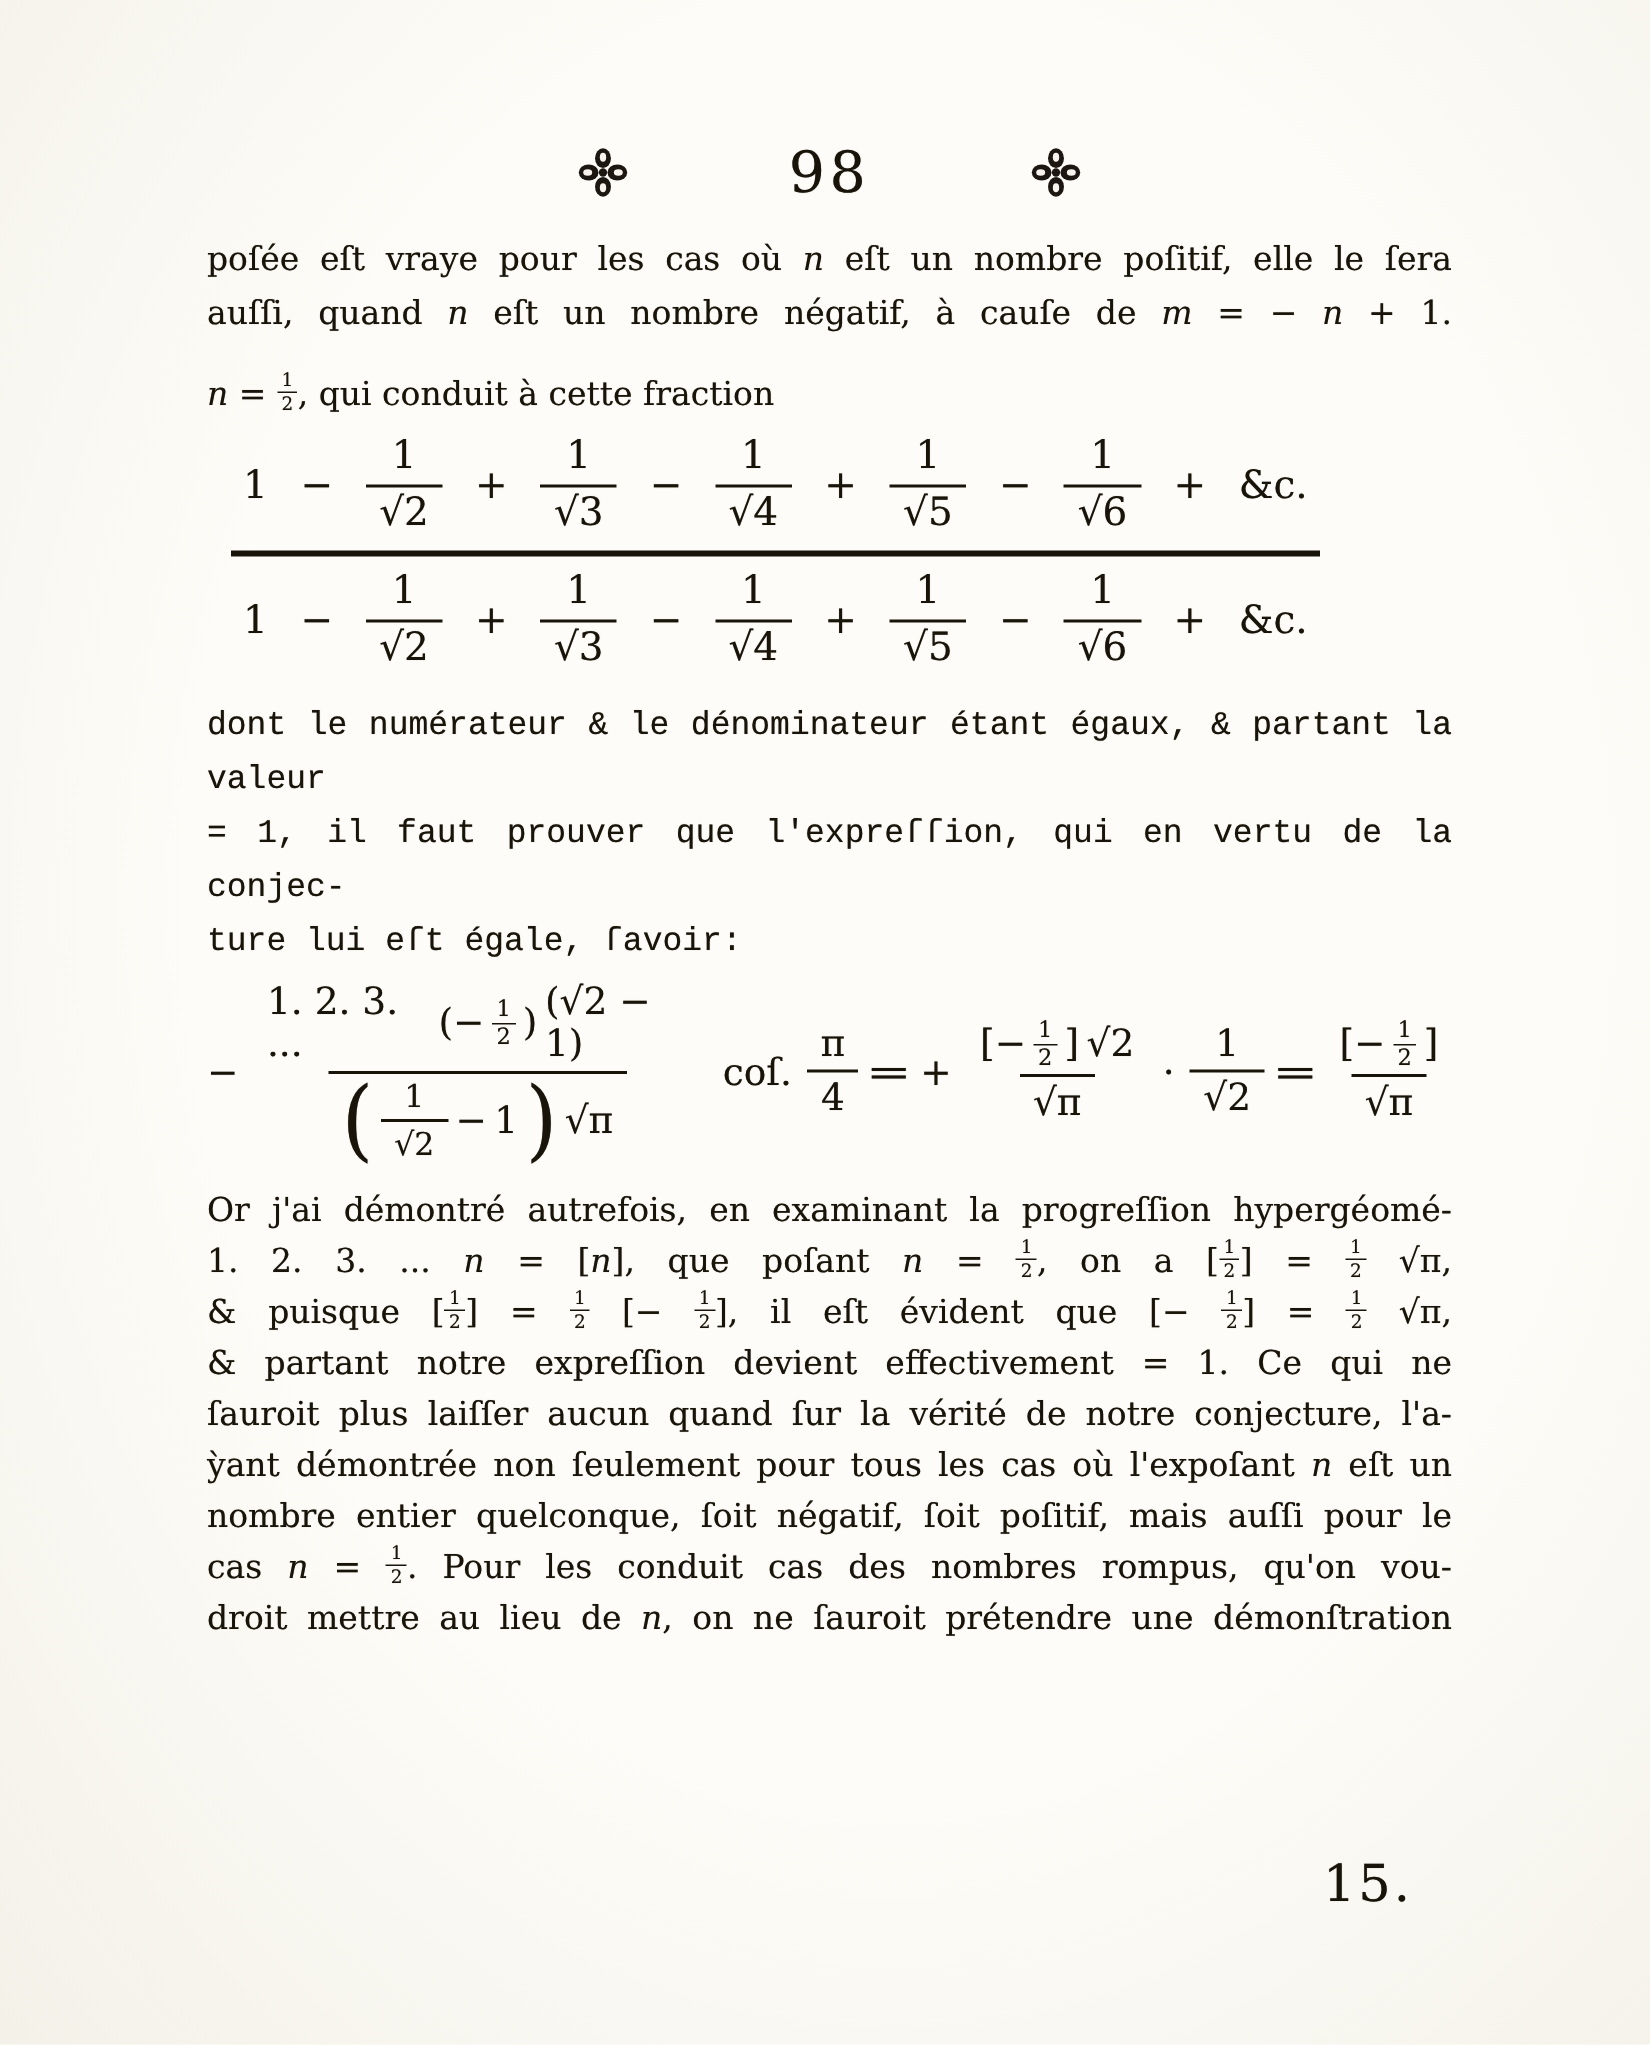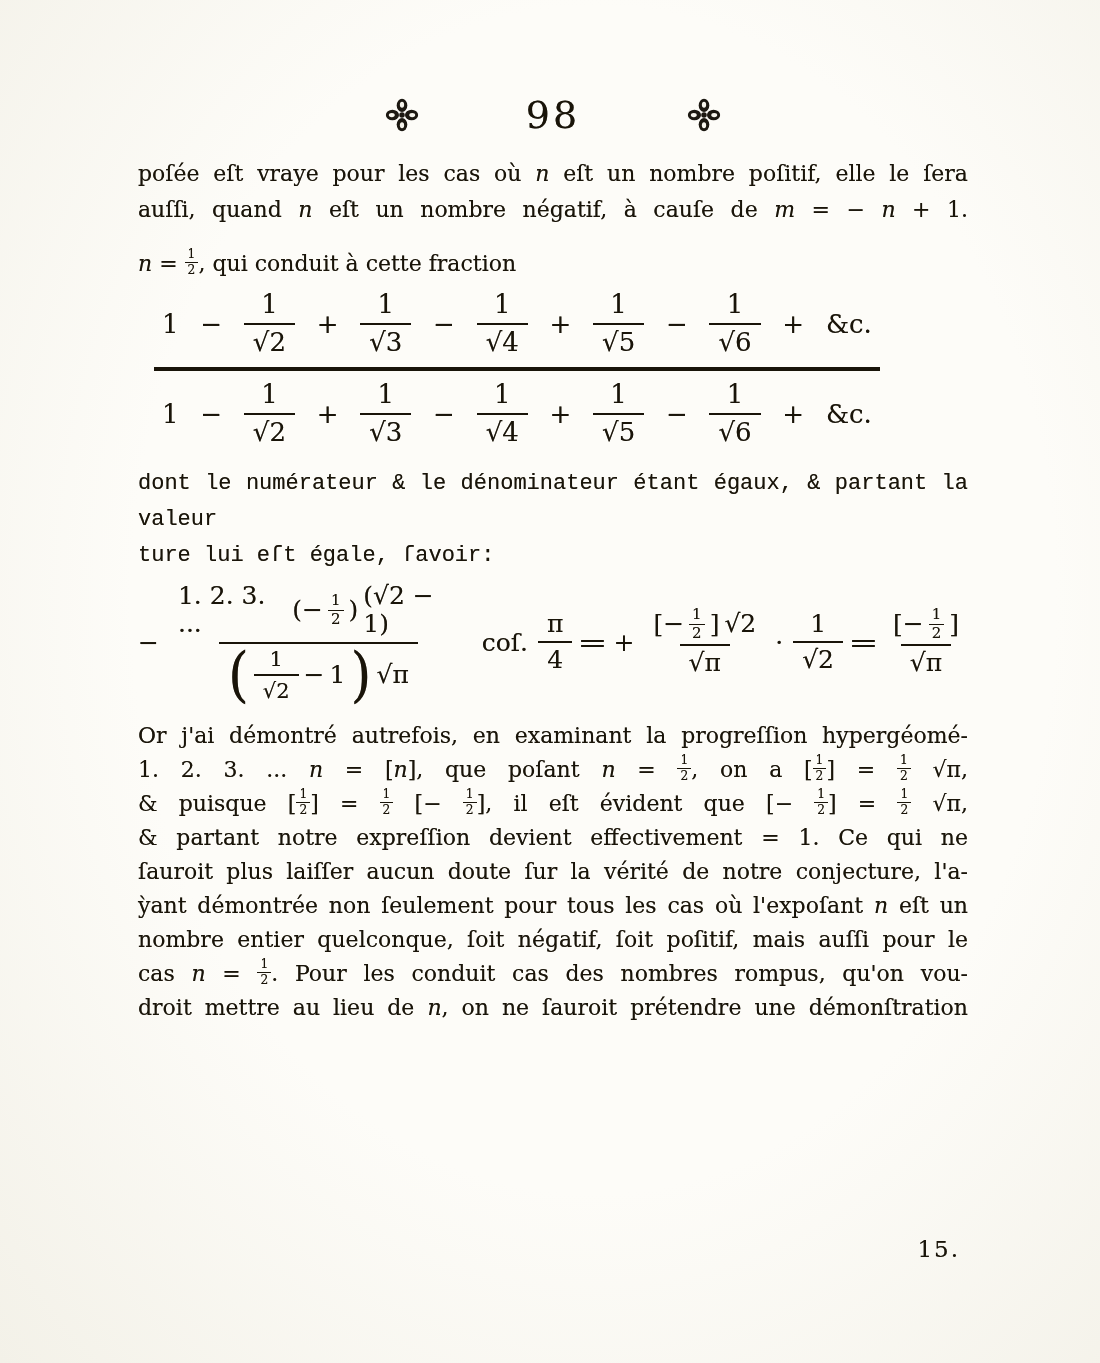--- a/index.html
+++ b/index.html
@@ -44,21 +44,21 @@
   .vfrac.mini>.num{padding:0 3px 1px;}
   .vfrac.mini>.den{border-top:1.5px solid var(--ink);padding:1px 3px 0;}
   .vfrac.inner{font-size:0.84em;}
   .vfrac.inner>.den{border-top:2px solid var(--ink);}
   
   .equation{display:flex;align-items:center;gap:10px;font-size:25px;margin:8px 0 16px 0;}
   .eqsign{display:inline-block;transform:scaleX(1.45);}
   .bigparen{font-size:215%;font-weight:400;line-height:0.85;transform:scaleY(1.1);}
   .coslab{margin-left:4px;}
   
-  .sig{position:absolute;top:1236px;right:140px;font-size:23px;letter-spacing:2px;}
+  .sig{position:absolute;top:1236px;right:158px;font-size:34px;letter-spacing:2px;}
   .ink-shadow{text-shadow:0 0 0.5px rgba(25,18,6,0.55);}
 </style>
 </head>
 <body>
 
 <div class="page ink-shadow">
   <div class="content">
 
     <div class="pghead">
       <span class="orn">
@@ -168,20 +168,21 @@
             <span class="num">1</span>
             <span class="den">√6</span>
           </span>
           <span class="op">+</span>
           <span>&amp;c.</span>
         </div>
     </div>
 
     <div class="para" id="p3" style="margin-bottom:6px;font-family:Liberation Mono, monospace;">
         <div class="tline"><span>dont le numérateur &amp; le dénominateur étant égaux, &amp; partant la valeur</span></div>
+        <div class="tline"><span>= 1, il faut prouver que l'expreſſion, qui en vertu de la conjec-</span></div>
         <div class="tline last"><span>ture lui eſt égale, ſavoir:</span></div>
       </div>
 
     <div class="equation">
       <span>−</span>
 
       <span class="vfrac">
         <span class="numrow">
           <span>1. 2. 3. ...</span>
           <span>(−</span>
@@ -271,21 +272,21 @@
             <span class="n">1</span>
             <span class="d">2</span>
           </span><span>], il eſt évident que [− </span><span class="vf">
             <span class="n">1</span>
             <span class="d">2</span>
           </span><span>] = </span><span class="vf">
             <span class="n">1</span>
             <span class="d">2</span>
           </span><span> √π,</span></div>
         <div class="tline"><span>&amp; partant notre expreſſion devient effectivement = 1.  Ce qui ne</span></div>
-        <div class="tline"><span>ſauroit plus laiſſer aucun doute ſur la vérité de notre conjecture, l'a-</span></div>
+        <div class="tline"><span>ſauroit plus laiſſer aucun quand ſur la vérité de notre conjecture, l'a-</span></div>
         <div class="tline"><span>ỳant démontrée non ſeulement pour tous les cas où l'expoſant </span><span class="it">n</span><span> eſt un</span></div>
         <div class="tline"><span>nombre entier quelconque, ſoit négatif, ſoit poſitif, mais auſſi pour le</span></div>
         <div class="tline"><span>cas </span><span class="it">n</span><span> = </span><span class="vf">
             <span class="n">1</span>
             <span class="d">2</span>
           </span><span>.   Pour les conduit cas des nombres rompus, qu'on vou-</span></div>
         <div class="tline"><span>droit mettre au lieu de </span><span class="it">n</span><span>, on ne ſauroit prétendre une démonſtration</span></div>
       </div>
   </div>
 

